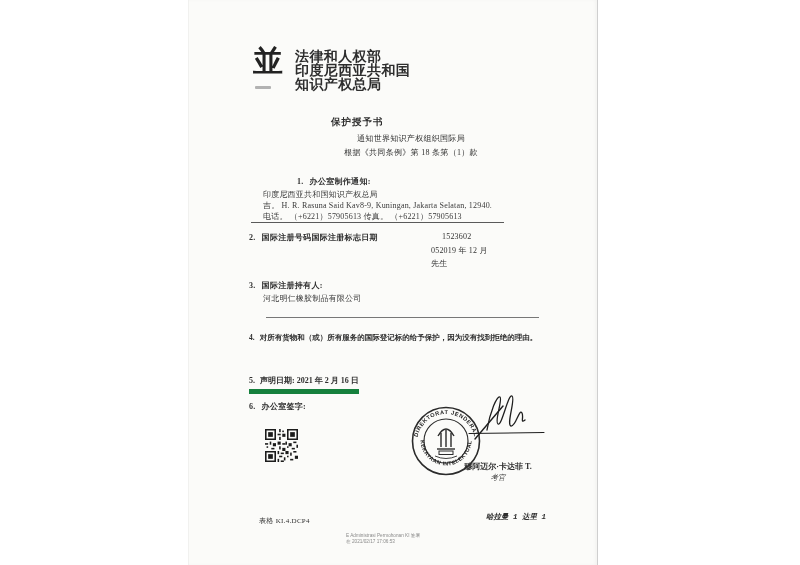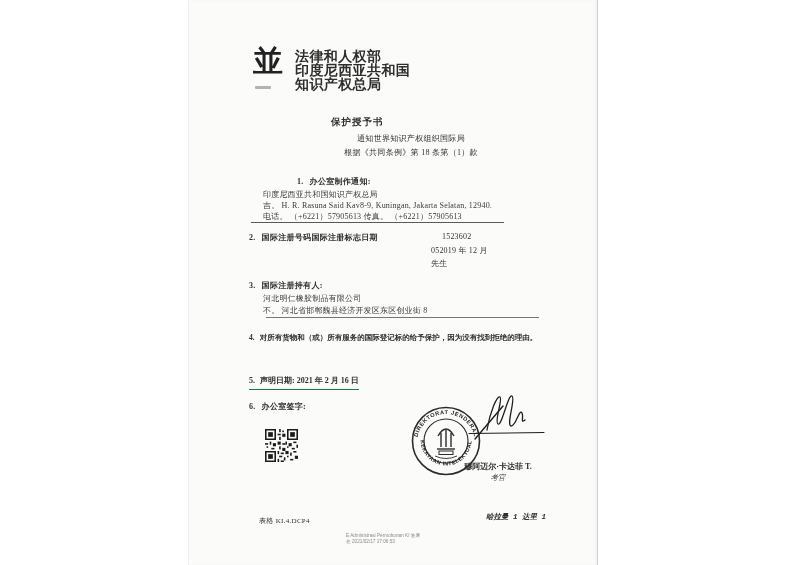--- a/index.html
+++ b/index.html
@@ -21,21 +21,21 @@
   .ministry div { font-size:14px; font-weight:bold; line-height:14px; letter-spacing:.4px; }
   .doc-title { font-size:9.5px; letter-spacing:1px; }
   .subtitle { width:240px; text-align:center; font-size:8px; line-height:13.5px; letter-spacing:.3px; }
   .sec-head { font-size:8px; letter-spacing:.3px; }
   .sec-head .lbl { display:inline-block; margin-right:6px; }
   .body-line { font-size:8px; letter-spacing:.2px; color:#3a3a3a; }
   .rule { height:1px; background:#5a5a5a; }
   .rule-light { height:1px; background:#777; }
   .val-line { font-size:8px; letter-spacing:.2px; color:#333; }
   .s4-line { font-size:7.5px; letter-spacing:0; }
-  .s5-line { font-size:8px; border-bottom:1px solid #15803d; padding-bottom:3px; }
+  .s5-line { font-size:8px; border-bottom:5px solid #15803d; padding-bottom:3px; }
   .sig-name { width:150px; text-align:center; font-size:8px; }
   .sig-role { width:150px; text-align:center; font-size:7.5px; color:#444; }
   .footer-code { font-size:7px; letter-spacing:.3px; color:#333; }
   .footer-page { width:100px; text-align:right; font-size:7.5px;font-family:Liberation Mono, monospace; }
   .esign { font-size:6px; line-height:8px; color:#8a8a8a; transform:scale(.78); transform-origin:left top;
     font-family:"Liberation Sans","DejaVu Sans",sans-serif; white-space:nowrap; }
   svg { display:block; }
 </style>
 </head>
 <body>
@@ -70,21 +70,20 @@
     <span class="lbl">2.</span><span>国际注册号码国际注册标志日期</span>
   </div>
   <div class="abs val-line" style="left:253px; top:232px;">1523602</div>
   <div class="abs val-line" style="left:242px; top:245px;text-align:right;">052019 年 12 月</div>
   <div class="abs val-line" style="left:242px; top:258px;">先生</div>
 
   <div class="abs sec-head b" style="left:60px; top:280px;">
     <span class="lbl">3.</span><span>国际注册持有人:</span>
   </div>
   <div class="abs body-line" style="left:74px; top:293px;">河北明仁橡胶制品有限公司</div>
-  <div class="abs body-line" style="left:74px; top:305px;">不。 河北省邯郸魏县经济开发区东区创业街 8</div>
   <div class="abs rule-light" style="left:77px; top:317px; width:273px;"></div>
 
   <div class="abs s4-line b" style="left:60px; top:333px;">
     <span class="lbl" style="margin-right:5px;">4.</span><span>对所有货物和（或）所有服务的国际登记标的给予保护，因为没有找到拒绝的理由。</span>
   </div>
 
   <div class="abs s5-line b" style="left:60px; top:375px;">
     <span class="lbl" style="margin-right:5px;">5.</span><span>声明日期: 2021 年 2 月 16 日</span>
   </div>
 

